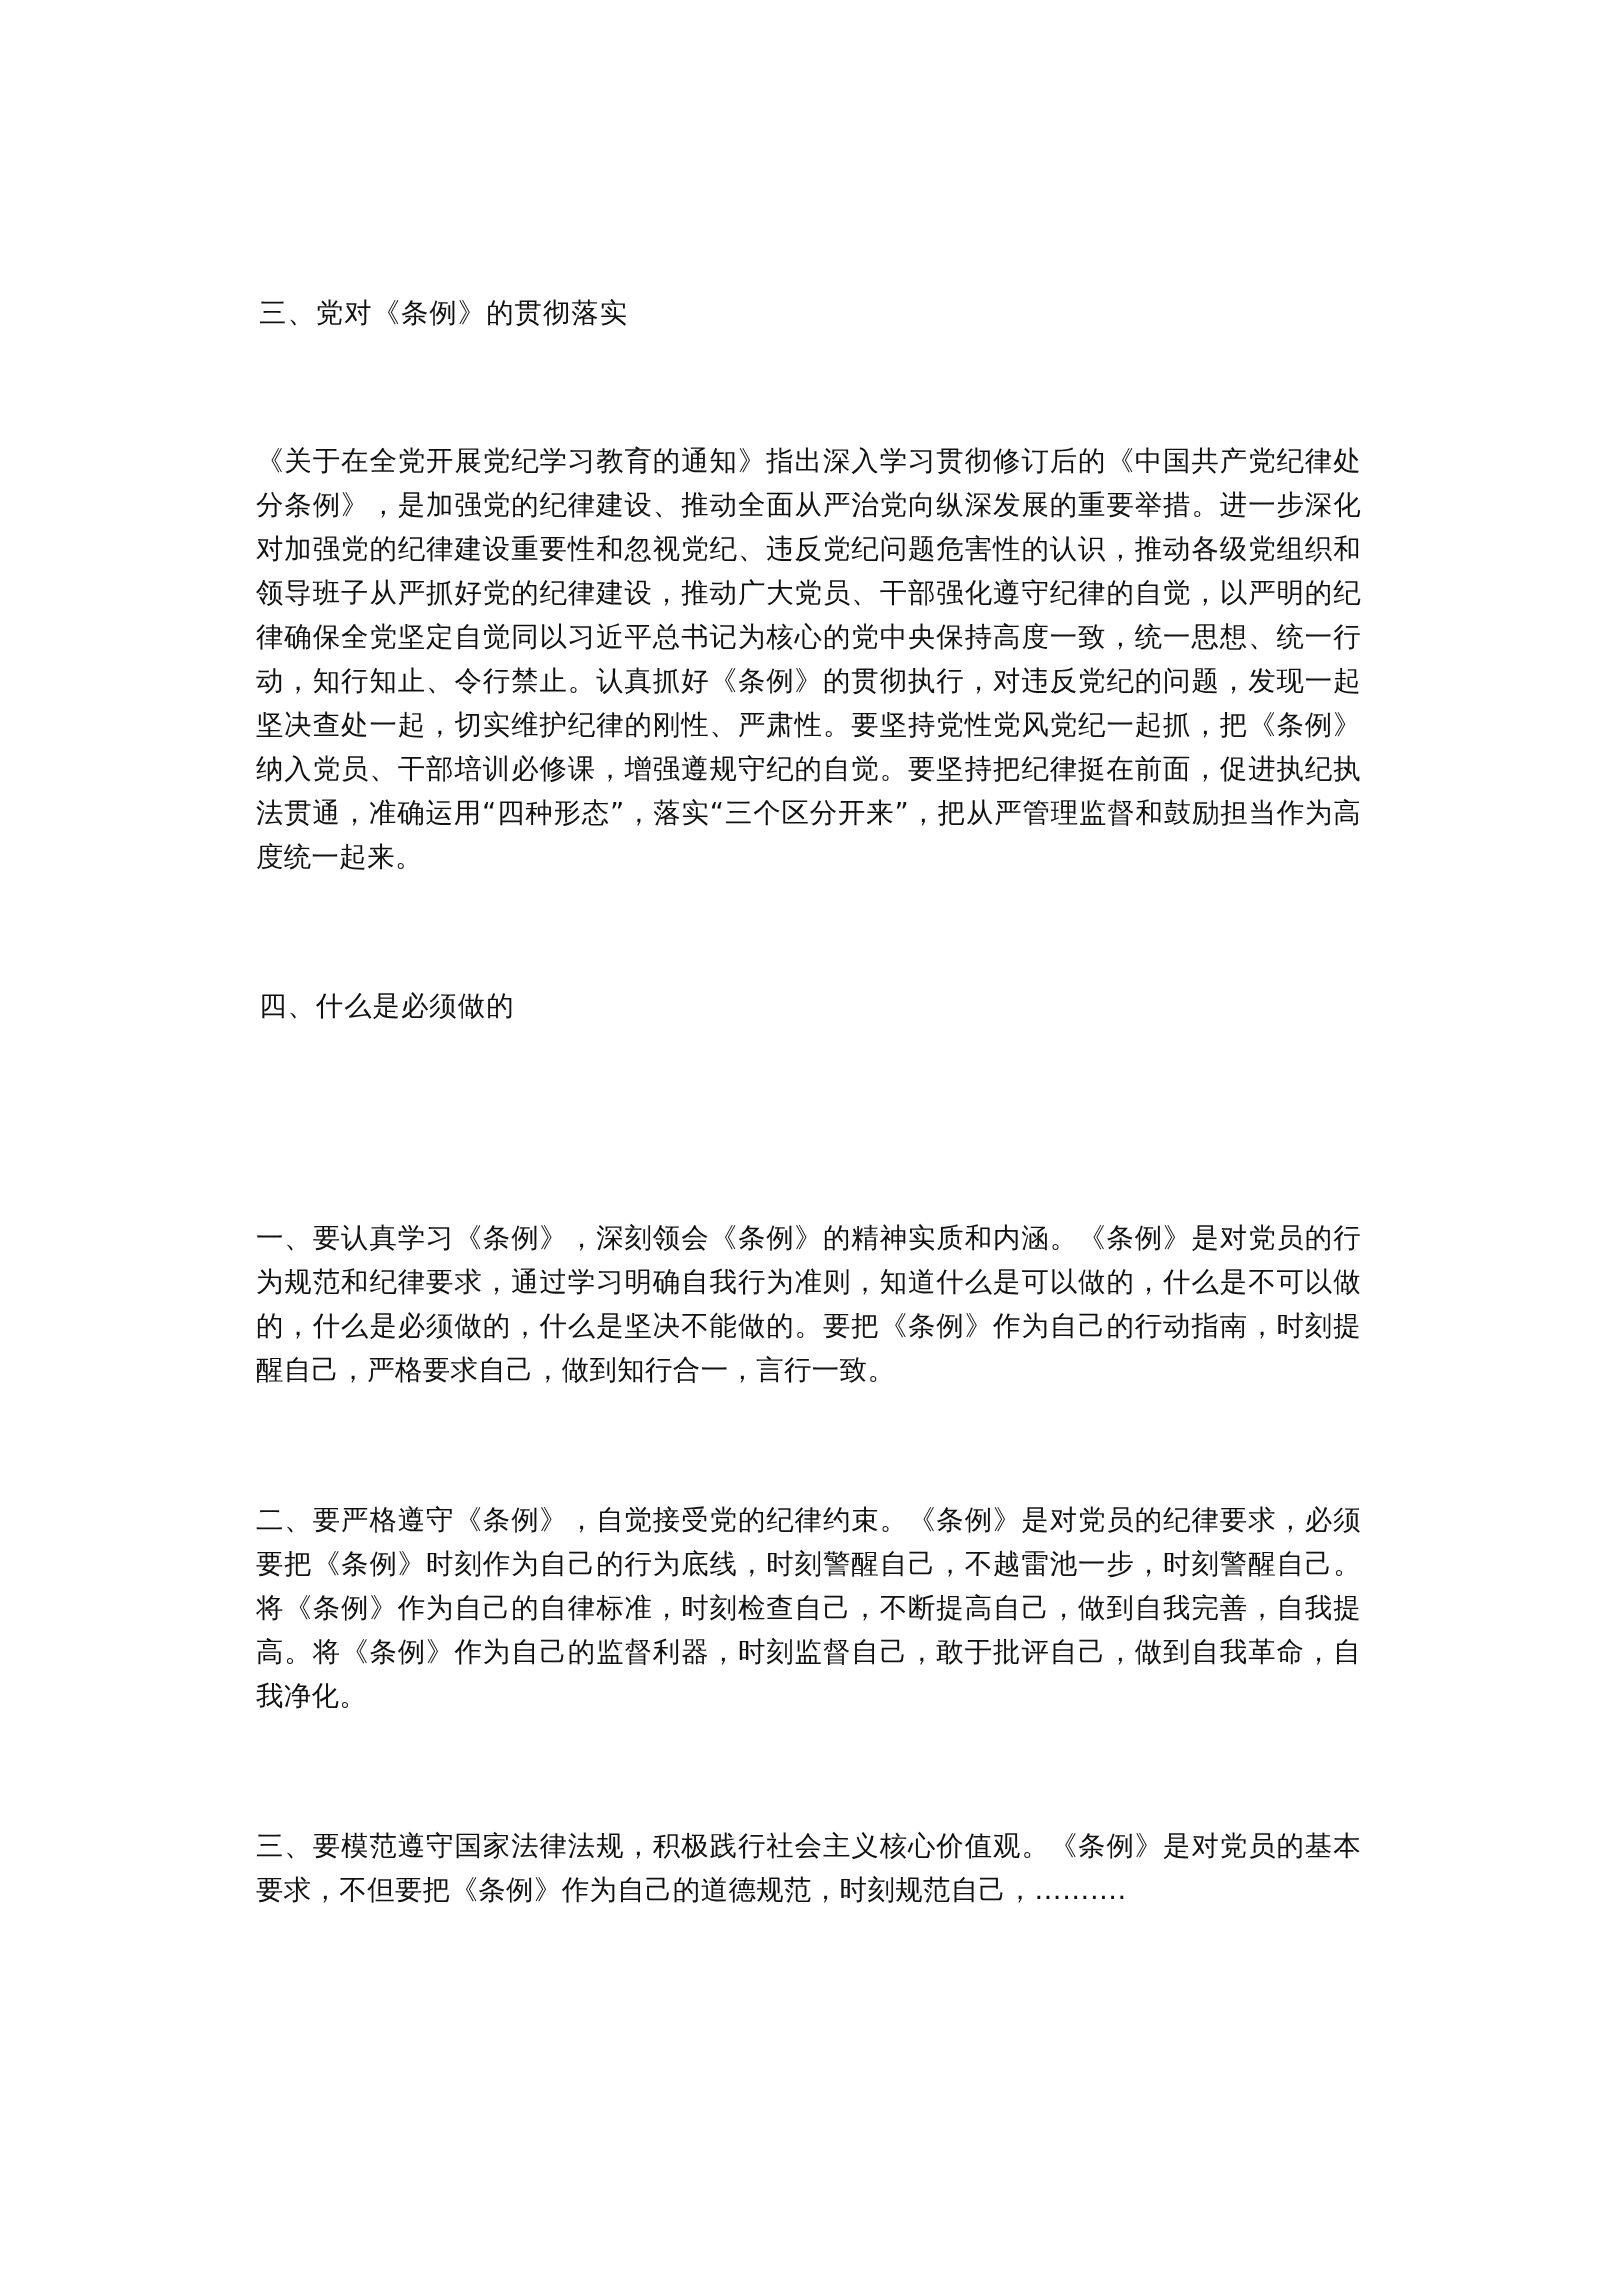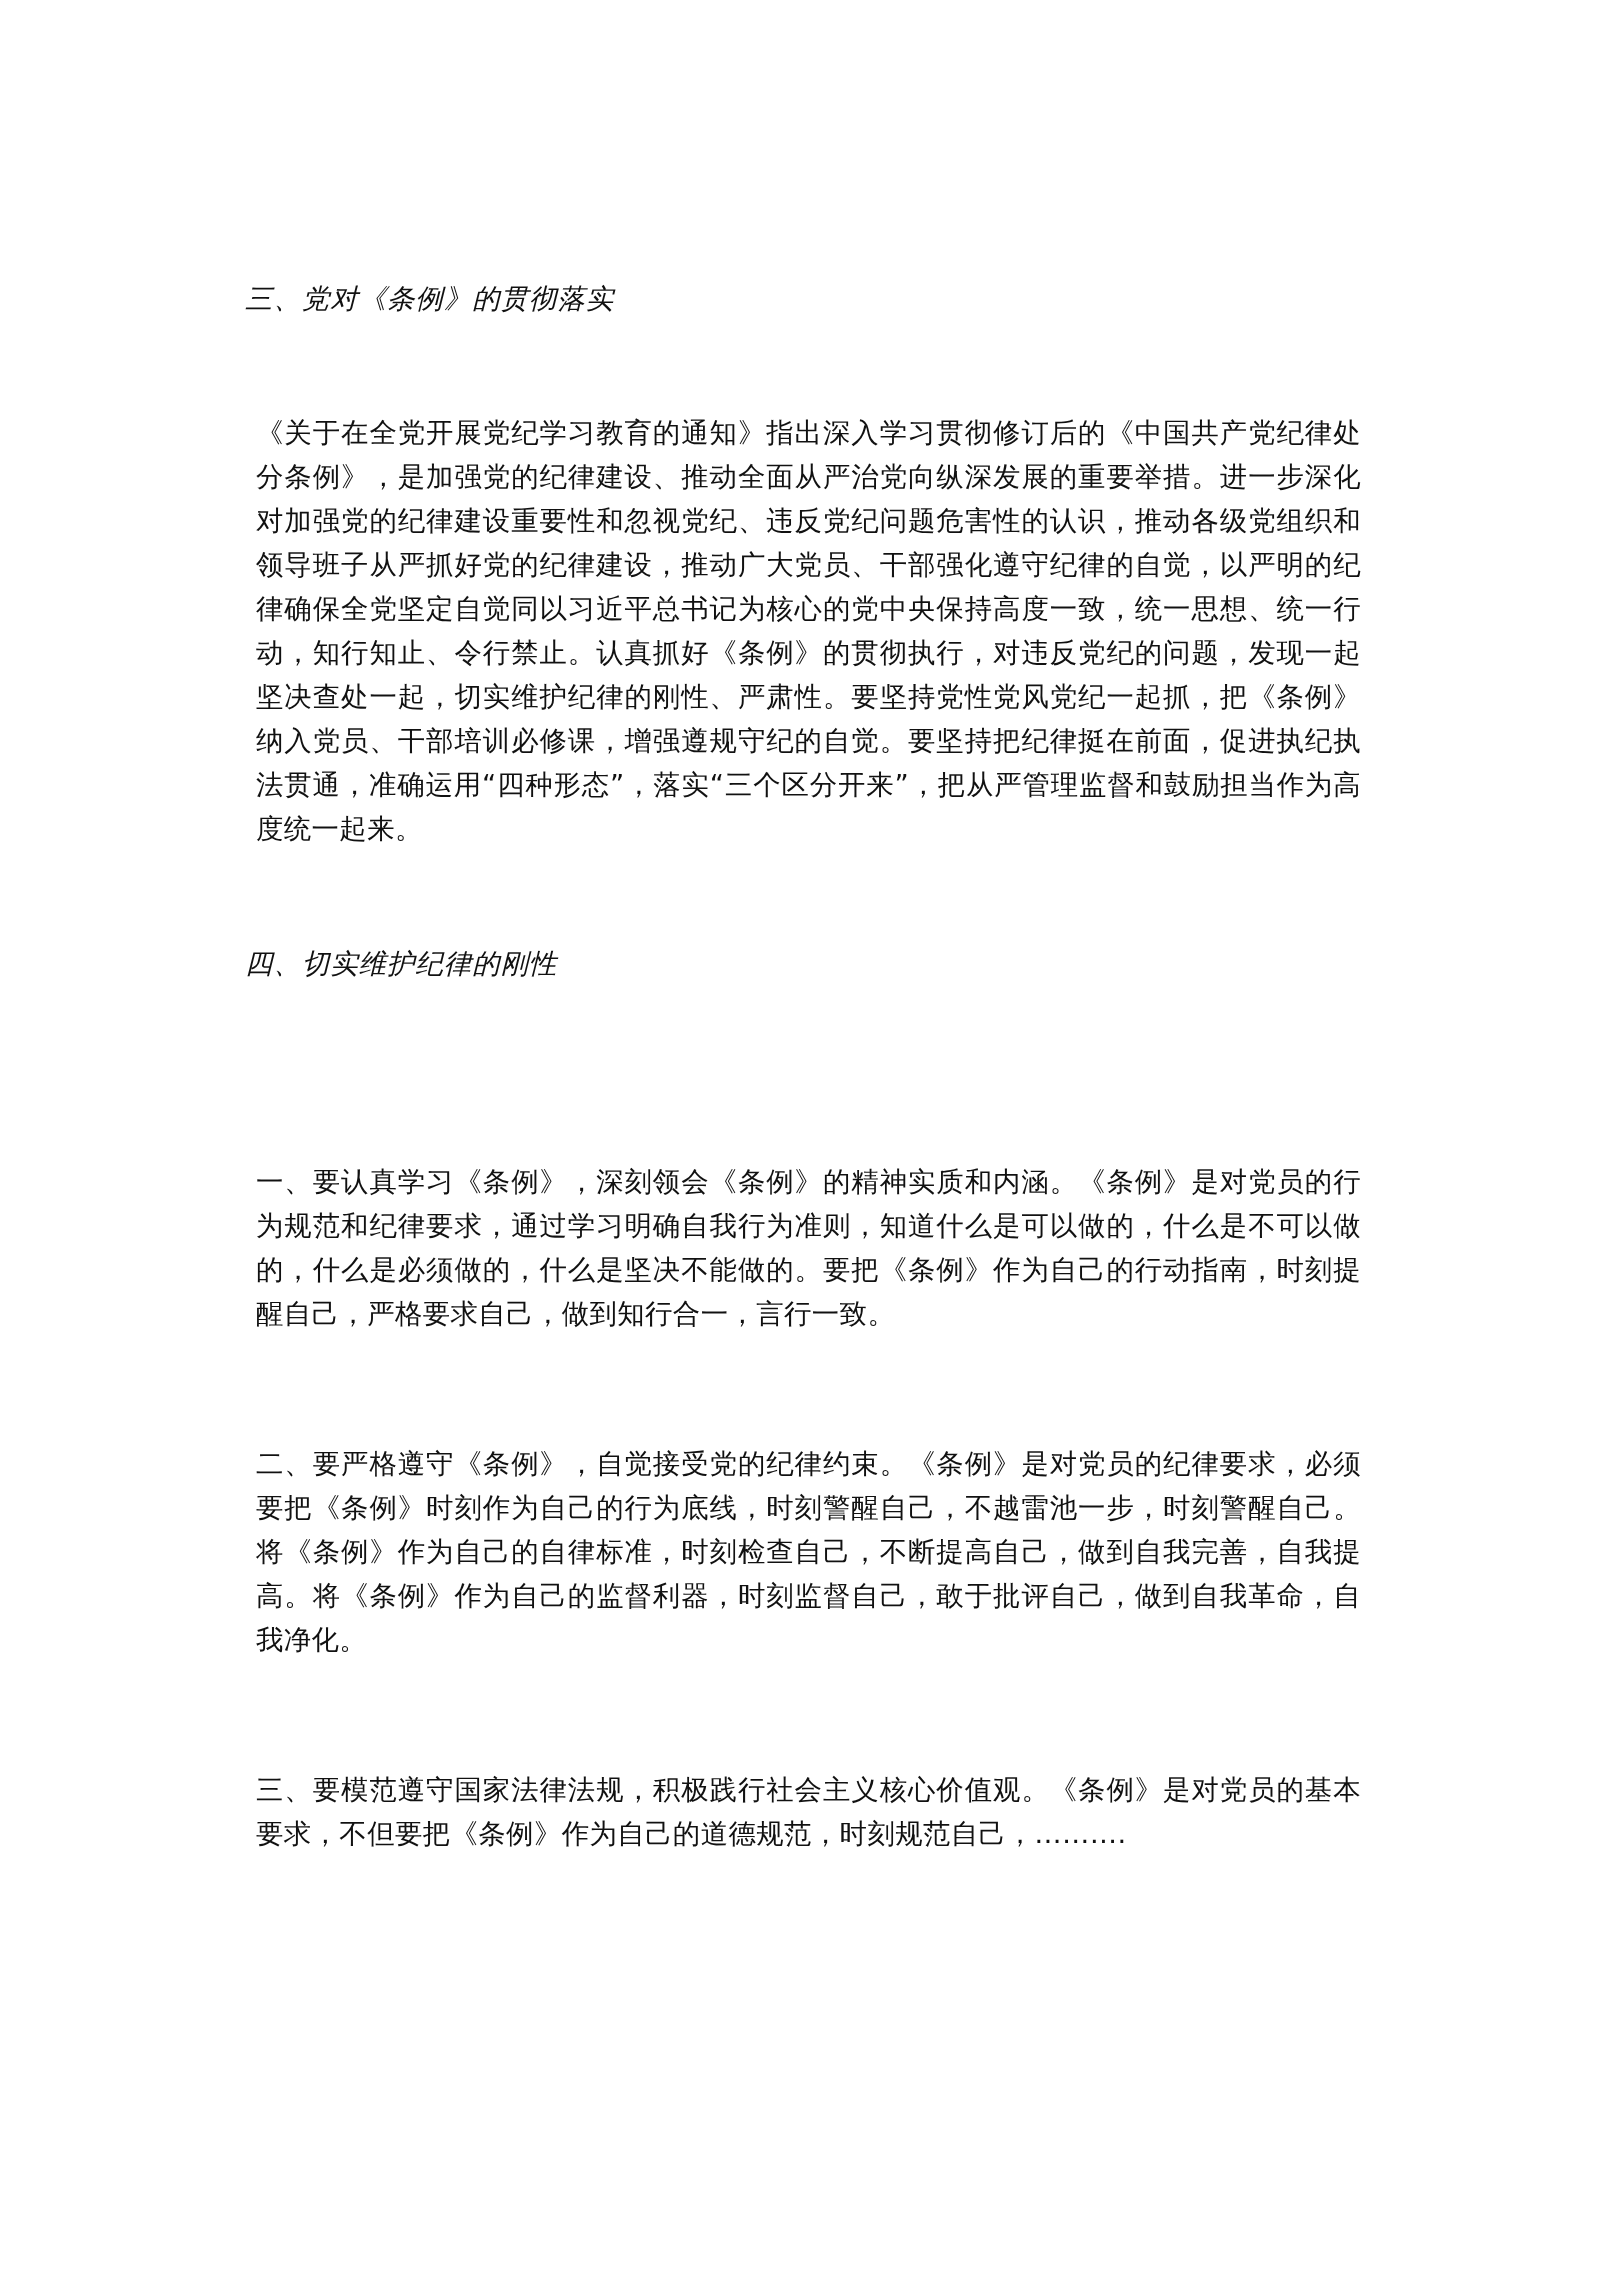--- a/index.html
+++ b/index.html
@@ -17,24 +17,23 @@
   }
   .page {
     position: absolute;
     left: 245px;
     top: 277px;
     width: 1127px;
   }
   .heading {
     font-size: 27.4px;
     line-height: 43px;
-    margin: 0;
+    margin: 14px;
     font-weight: normal;
     letter-spacing: 1px;
-    font-style: italic;
   }
   .para {
     font-size: 27.4px;
     line-height: 44px;
     margin: 11px;
     text-align: justify;
     text-justify: inter-character;
     letter-spacing: 0.4px;
     word-break: break-all;
   }
@@ -46,21 +45,21 @@
 <body>
 
 <div class="page">
 
   <h2 class="heading">三、党对《条例》的贯彻落实</h2>
   <div class="gap-h1"></div>
   <p class="para">《关于在全党开展党纪学习教育的通知》指出深入学习贯彻修订后的《中国共产党纪律处分条例》，是加强党的纪律建设、推动全面从严治党向纵深发展的重要举措。进一步深化对加强党的纪律建设重要性和忽视党纪、违反党纪问题危害性的认识，推动各级党组织和领导班子从严抓好党的纪律建设，推动广大党员、干部强化遵守纪律的自觉，以严明的纪律确保全党坚定自觉同以习近平总书记为核心的党中央保持高度一致，统一思想、统一行动，知行知止、令行禁止。认真抓好《条例》的贯彻执行，对违反党纪的问题，发现一起坚决查处一起，切实维护纪律的刚性、严肃性。要坚持党性党风党纪一起抓，把《条例》纳入党员、干部培训必修课，增强遵规守纪的自觉。要坚持把纪律挺在前面，促进执纪执法贯通，准确运用“四种形态”，落实“三个区分开来”，把从严管理监督和鼓励担当作为高度统一起来。</p>
 
   <div class="gap-s"></div>
 
-  <h2 class="heading">四、切实维护纪律的刚性</h2>
+  <h2 class="heading">四、什么是必须做的</h2>
   <div class="gap-h1"></div>
 
   <div class="gap-p"></div>
   <p class="para">一、要认真学习《条例》，深刻领会《条例》的精神实质和内涵。《条例》是对党员的行为规范和纪律要求，通过学习明确自我行为准则，知道什么是可以做的，什么是不可以做的，什么是必须做的，什么是坚决不能做的。要把《条例》作为自己的行动指南，时刻提醒自己，严格要求自己，做到知行合一，言行一致。</p>
 
   <div class="gap-p"></div>
   <p class="para">二、要严格遵守《条例》，自觉接受党的纪律约束。《条例》是对党员的纪律要求，必须要把《条例》时刻作为自己的行为底线，时刻警醒自己，不越雷池一步，时刻警醒自己。将《条例》作为自己的自律标准，时刻检查自己，不断提高自己，做到自我完善，自我提高。将《条例》作为自己的监督利器，时刻监督自己，敢于批评自己，做到自我革命，自我净化。</p>
 
   <div class="gap-p"></div>
   <p class="para">三、要模范遵守国家法律法规，积极践行社会主义核心价值观。《条例》是对党员的基本要求，不但要把《条例》作为自己的道德规范，时刻规范自己，……….</p>

